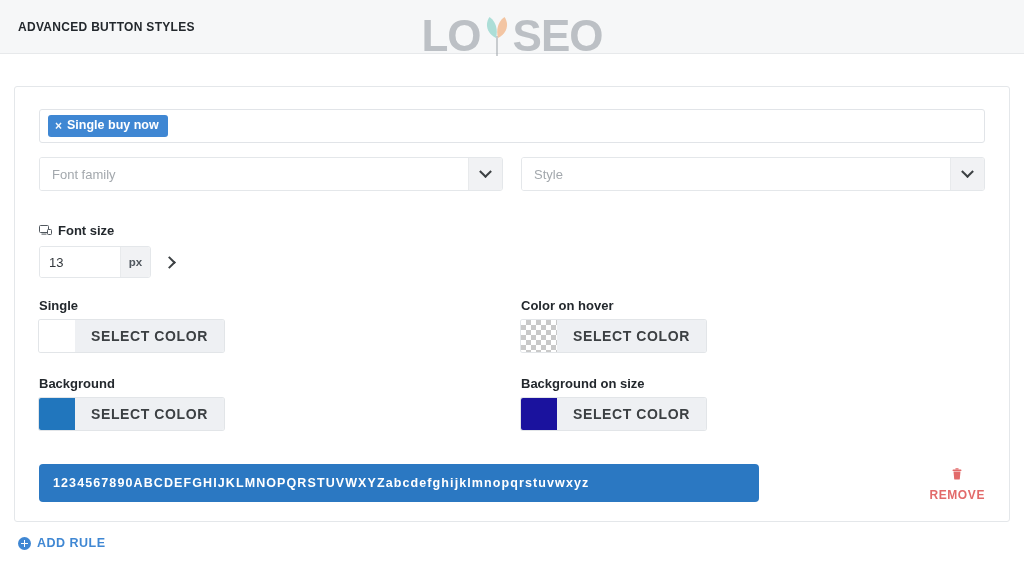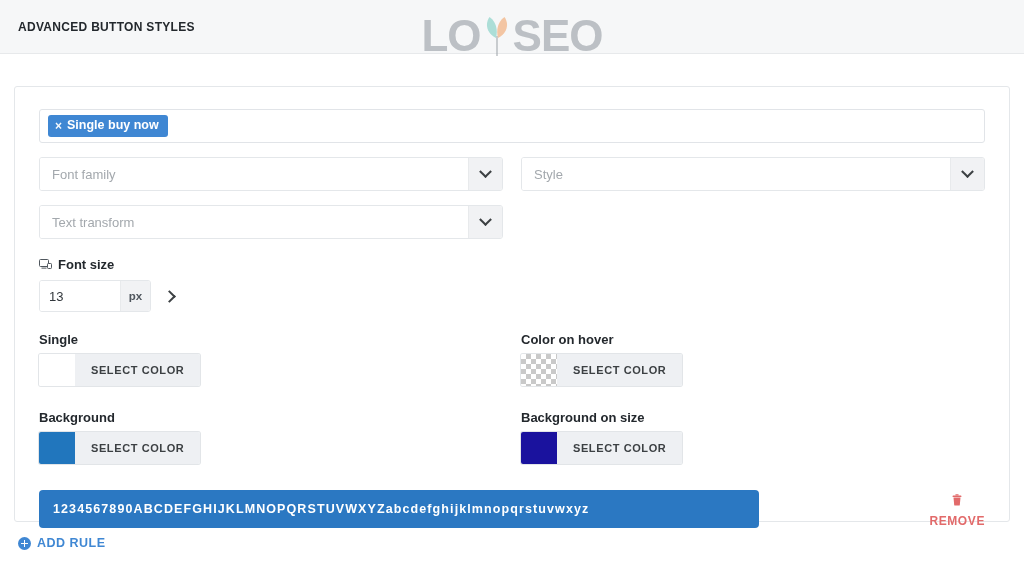--- a/index.html
+++ b/index.html
@@ -231,33 +231,33 @@
       linear-gradient(45deg, #c9c9c9 25%, transparent 25%, transparent 75%, #c9c9c9 75%);
     background-size: 10px 10px;
     background-position: 0 0, 5px 5px;
     background-color: #fff;
   }
   .picker-btn {
     display: flex;
     align-items: center;
     padding: 16px 16px;
     background: #eef0f3;
-    font-size: 11px;
+    font-size: 14px;
     font-weight: bold;
     letter-spacing: .6px;
     color: #3c4043;
     cursor: pointer;
     white-space: nowrap;
   }
 
   
   .preview-row {
     display: flex;
     align-items: center;
-    margin-top: 22px;
+    margin-top: 30px;
   }
   .preview-btn {
     background: #2b78c2;
     color: #fff;
     border-radius: 4px;
     padding: 12px 14px;
     font-size: 12.5px;
     letter-spacing: 1.1px;
     font-weight: bold;
     width: 720px;
@@ -358,28 +358,20 @@
         <div class="select-wrap">
           <div class="sel-value">Style</div>
           <div class="sel-arrow">
               <i class="chev"></i>
             </div>
         </div>
       </div>
     </div>
 
     <div class="row">
-      <div class="col">
-        <div class="select-wrap">
-          <div class="sel-value">Text transform</div>
-          <div class="sel-arrow">
-              <i class="chev"></i>
-            </div>
-        </div>
-      </div>
       <div class="col"></div>
     </div>
 
     <div class="fs-block">
       <div class="fs-label">
         <span>
           <svg class="monitor-icon" width="13" height="12" viewBox="0 0 13 12" xmlns="http://www.w3.org/2000/svg">
             <rect x="0.5" y="0.5" width="9" height="7" rx="1" fill="none" stroke="#50575e" stroke-width="1"></rect>
             <rect x="2.5" y="8.6" width="5" height="1" fill="#50575e"></rect>
             <rect x="8.5" y="4.5" width="4" height="5" rx="0.8" fill="#fff" stroke="#50575e" stroke-width="1"></rect>

